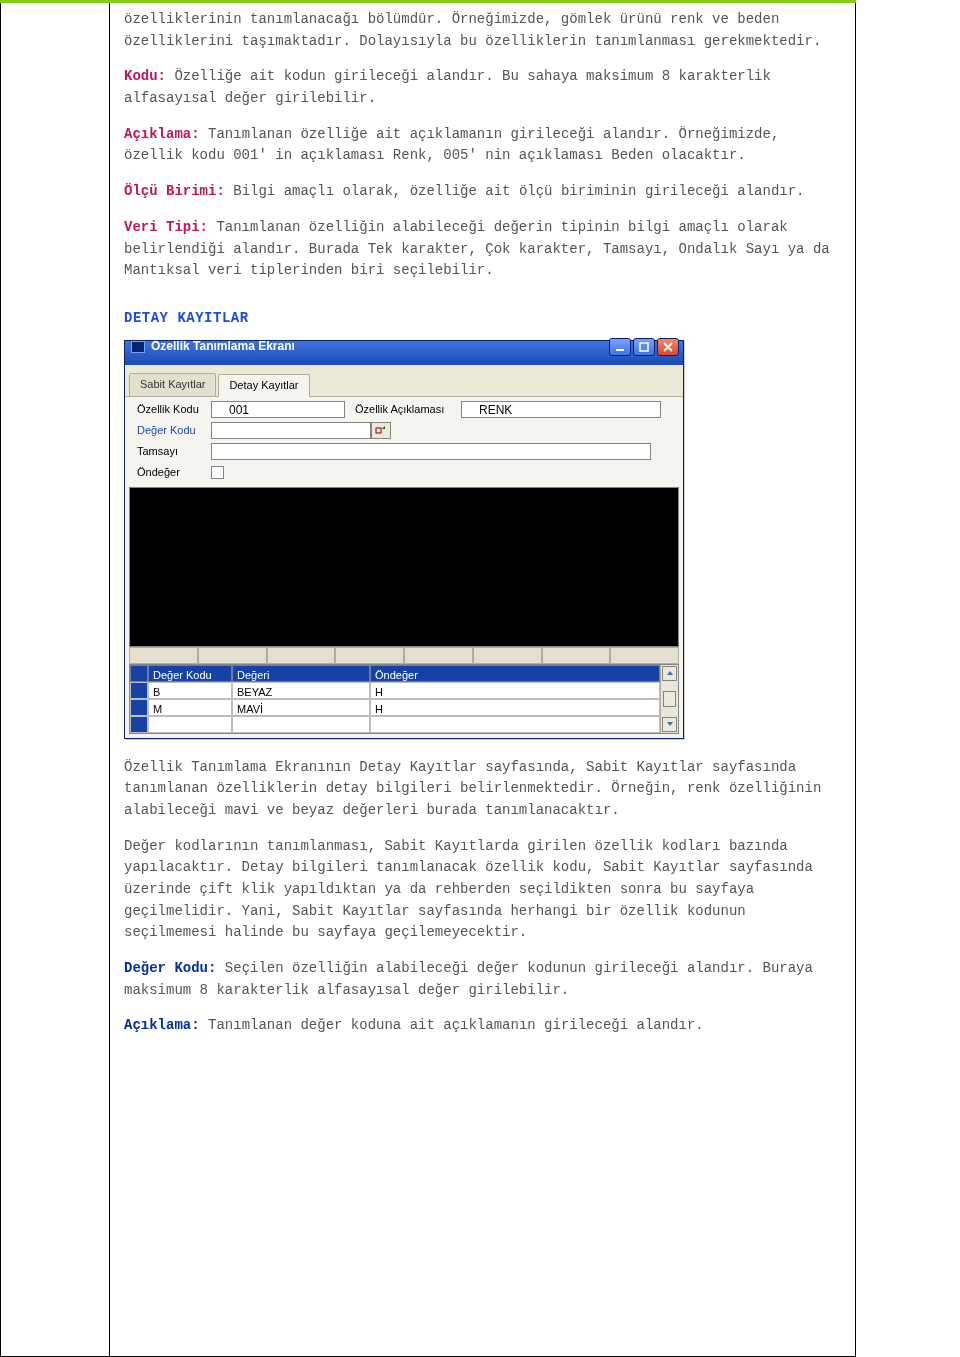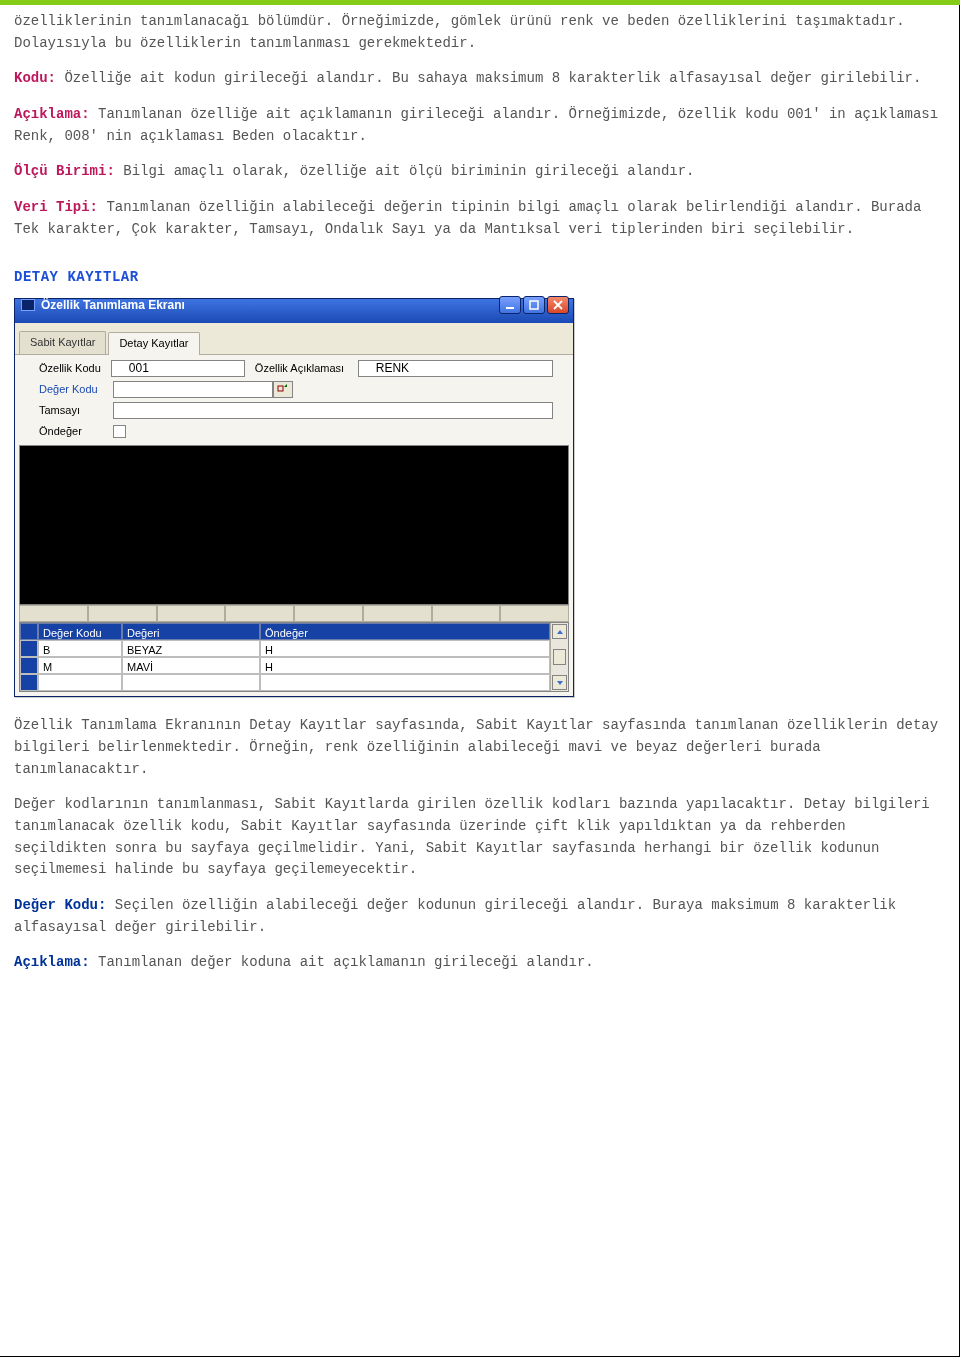--- a/index.html
+++ b/index.html
@@ -6,25 +6,24 @@
   body {
     margin: 0;
     font-family: "Courier New", monospace;
     font-size: 14px;
     line-height: 1.55;
     color: #000;
     background: #fff;
   }
   .page {
     display: flex;
-    width: 960px;
+    width: 856px;
     min-height: 1357px;
-    border-top: 5px solid #84cc16;
+    border-top: 3px solid #84cc16;
     border-bottom: 1px solid #000;
-    flex-direction: column;
   }
   .left-col {
     width: 110px;
     border-left: 1px solid #000;
     border-right: 1px solid #000;
   }
   .right-col {
     flex: 1;
     border-right: 1px solid #000;
     padding: 6px 14px 14px 14px;
@@ -80,21 +79,21 @@
     border: 1px solid #b0ada0;
     border-bottom: none;
     background: #ece9d8;
     margin-right: 2px;
     border-radius: 2px 2px 0 0;
   }
   .tab.inactive { background: #e3e0d0; color: #333; }
   .tab.active { background: #f5f4ee; position: relative; top: 1px; }
 
   .form-body { padding: 2px 4px 4px 4px; background: #f5f4ee; }
-  .form-row { display: flex; align-items: center; min-height: 20px; margin: 1px 16px; }
+  .form-row { display: flex; align-items: center; min-height: 20px; margin: 1px 4px; }
   .form-label { width: 78px; padding-left: 4px; }
   .form-label.blue { color: #1a49b5; }
   .form-input {
     height: 17px;
     border: 1px solid #848484;
     background: #fff;
     padding: 0 17px;
     font-family: inherit;
     font-size: 12px;
   }
@@ -181,21 +180,21 @@
   <div class="left-col"></div>
   <div class="right-col">
 
     <p class="para text-grey">özelliklerinin tanımlanacağı bölümdür. Örneğimizde, gömlek ürünü renk ve beden özelliklerini taşımaktadır. Dolayısıyla bu özelliklerin tanımlanması gerekmektedir.</p>
 
     <p class="para">
       <span class="label-red">Kodu:</span><span class="text-grey"> Özelliğe ait kodun girileceği alandır. Bu sahaya maksimum 8 karakterlik alfasayısal değer girilebilir.</span>
     </p>
 
     <p class="para">
-      <span class="label-red">Açıklama:</span><span class="text-grey"> Tanımlanan özelliğe ait açıklamanın girileceği alandır. Örneğimizde, özellik kodu 001' in açıklaması Renk, 008' nin açıklaması Beden olacaktır.</span>
+      <span class="label-red">Açıklama:</span><span class="text-grey"> Tanımlanan özelliğe ait açıklamanın girileceği alandır. Örneğimizde, özellik kodu 001' in açıklaması Renk, 005' nin açıklaması Beden olacaktır.</span>
     </p>
 
     <p class="para">
       <span class="label-red">Ölçü Birimi:</span><span class="text-grey"> Bilgi amaçlı olarak, özelliğe ait ölçü biriminin girileceği alandır.</span>
     </p>
 
     <p class="para">
       <span class="label-red">Veri Tipi:</span><span class="text-grey"> Tanımlanan özelliğin alabileceği değerin tipinin bilgi amaçlı olarak belirlendiği alandır. Burada Tek karakter, Çok karakter, Tamsayı, Ondalık Sayı ya da Mantıksal veri tiplerinden biri seçilebilir.</span>
     </p>
 

